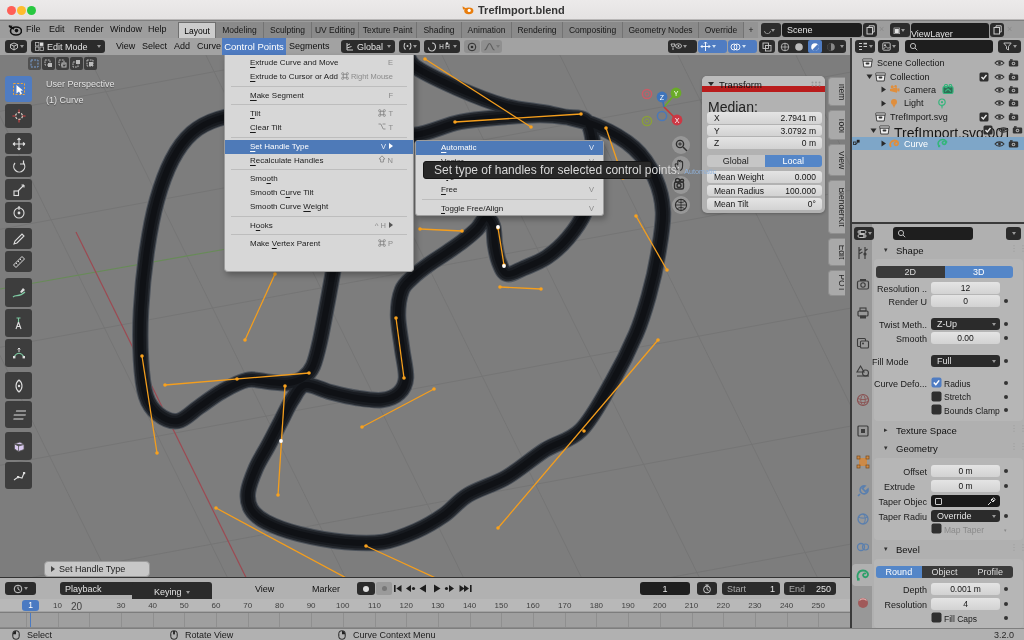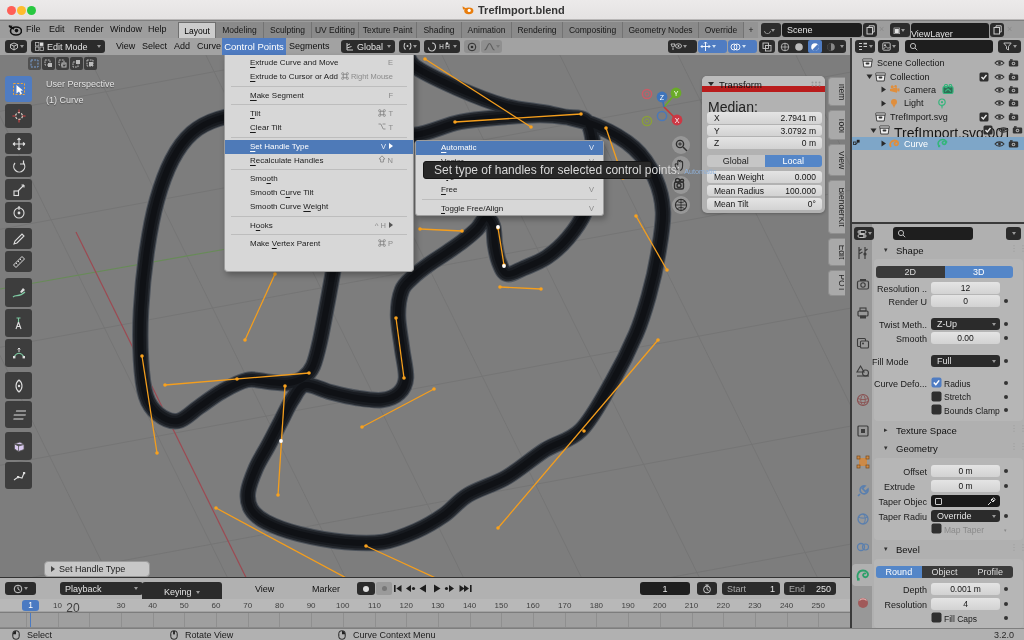--- a/index.html
+++ b/index.html
@@ -958,21 +958,21 @@
 <div class="ab" style="left:0;top:577px;width:852px;height:1px;background:#333"></div>
 <div class="ab" style="left:0;top:578px;width:852px;height:21px;background:#b1b1b1">
  <div class="dk ab vc" style="left:5px;top:4px;width:31px;height:13px;justify-content:center;gap:1px">
       <svg width="10" height="10" viewBox="0 0 10 10">
         <circle cx="5" cy="5" r="3.8" fill="none" stroke="#ccc" stroke-width="1"></circle>
         <path d="M5 2.6 L5 5 L6.8 6.2" stroke="#ccc" stroke-width="1" fill="none"></path>
       </svg>
       <i class="ar"></i>
     </div>
  <div class="dk ab vc" style="left:60px;top:4px;width:83px;height:13px;padding:0 5px;font-size:9px">Playback<i class="ar" style="margin-left:auto"></i></div>
- <div class="dk ab vc" style="left:142px;top:4px;width:80px;height:20px;padding:0 22px;font-size:9px">Keying<i class="ar" style="margin-left:auto"></i></div>
+ <div class="dk ab vc" style="left:132px;top:4px;width:80px;height:20px;padding:0 22px;font-size:9px">Keying<i class="ar" style="margin-left:auto"></i></div>
  <div class="ab" style="left:255px;top:6px;font-size:9px;color:#111">View</div>
  <div class="ab" style="left:312px;top:6px;font-size:9px;color:#111">Marker</div>
  <div class="dk ab vc" style="left:357px;top:4px;width:18px;height:13px;justify-content:center">
       <span style="width:6px;height:6px;border-radius:50%;background:#ddd;display:block"></span>
     </div>
  <div class="ab vc" style="left:376px;top:4px;width:16px;height:13px;background:#9a9a9a;border-radius:2px;justify-content:center">
       <span style="width:5px;height:5px;border-radius:50%;background:#777;display:block"></span>
     </div>
  <svg class="ab" style="left:393px;top:4px" width="80" height="13" viewBox="0 0 80 13" fill="#1d1d1d">
       <rect x="1" y="3" width="1.6" height="7"></rect>
@@ -999,21 +999,21 @@
       <span style="margin-left:auto">1</span>
     </div>
  <div class="dk ab vc" style="left:784px;top:4px;width:52px;height:13px;padding:0 5px;font-size:9px">
       <span style="color:#aaa">End</span>
       <span style="margin-left:auto">250</span>
     </div>
 </div>
 <div id="ruler" class="ab" style="left:0;top:599px;width:852px;height:13px;background:#b8b8b8;border-bottom:1px solid #a2a2a2">
     <div class="ab" style="left:22px;top:1px;width:17px;height:11px;background:#4a7ac2;border-radius:3px;color:#fff;font-size:8.5px;text-align:center;line-height:11px">1</div>
     <span class="ab" style="left:43.5px;top:2px;width:28px;text-align:center;font-size:8px;color:#3f3f3f">10</span>
-    <span class="ab" style="left:59px;top:2px;width:28px;text-align:center;font-size:12px;color:#3f3f3f">20</span>
+    <span class="ab" style="left:71px;top:2px;width:28px;font-size:10px;color:#3f3f3f">20</span>
     <span class="ab" style="left:106.9px;top:2px;width:28px;text-align:center;font-size:8px;color:#3f3f3f">30</span>
     <span class="ab" style="left:138.6px;top:2px;width:28px;text-align:center;font-size:8px;color:#3f3f3f">40</span>
     <span class="ab" style="left:170.3px;top:2px;width:28px;text-align:center;font-size:8px;color:#3f3f3f">50</span>
     <span class="ab" style="left:202.0px;top:2px;width:28px;text-align:center;font-size:8px;color:#3f3f3f">60</span>
     <span class="ab" style="left:233.7px;top:2px;width:28px;text-align:center;font-size:8px;color:#3f3f3f">70</span>
     <span class="ab" style="left:265.4px;top:2px;width:28px;text-align:center;font-size:8px;color:#3f3f3f">80</span>
     <span class="ab" style="left:297.1px;top:2px;width:28px;text-align:center;font-size:8px;color:#3f3f3f">90</span>
     <span class="ab" style="left:328.8px;top:2px;width:28px;text-align:center;font-size:8px;color:#3f3f3f">100</span>
     <span class="ab" style="left:360.5px;top:2px;width:28px;text-align:center;font-size:8px;color:#3f3f3f">110</span>
     <span class="ab" style="left:392.2px;top:2px;width:28px;text-align:center;font-size:8px;color:#3f3f3f">120</span>

